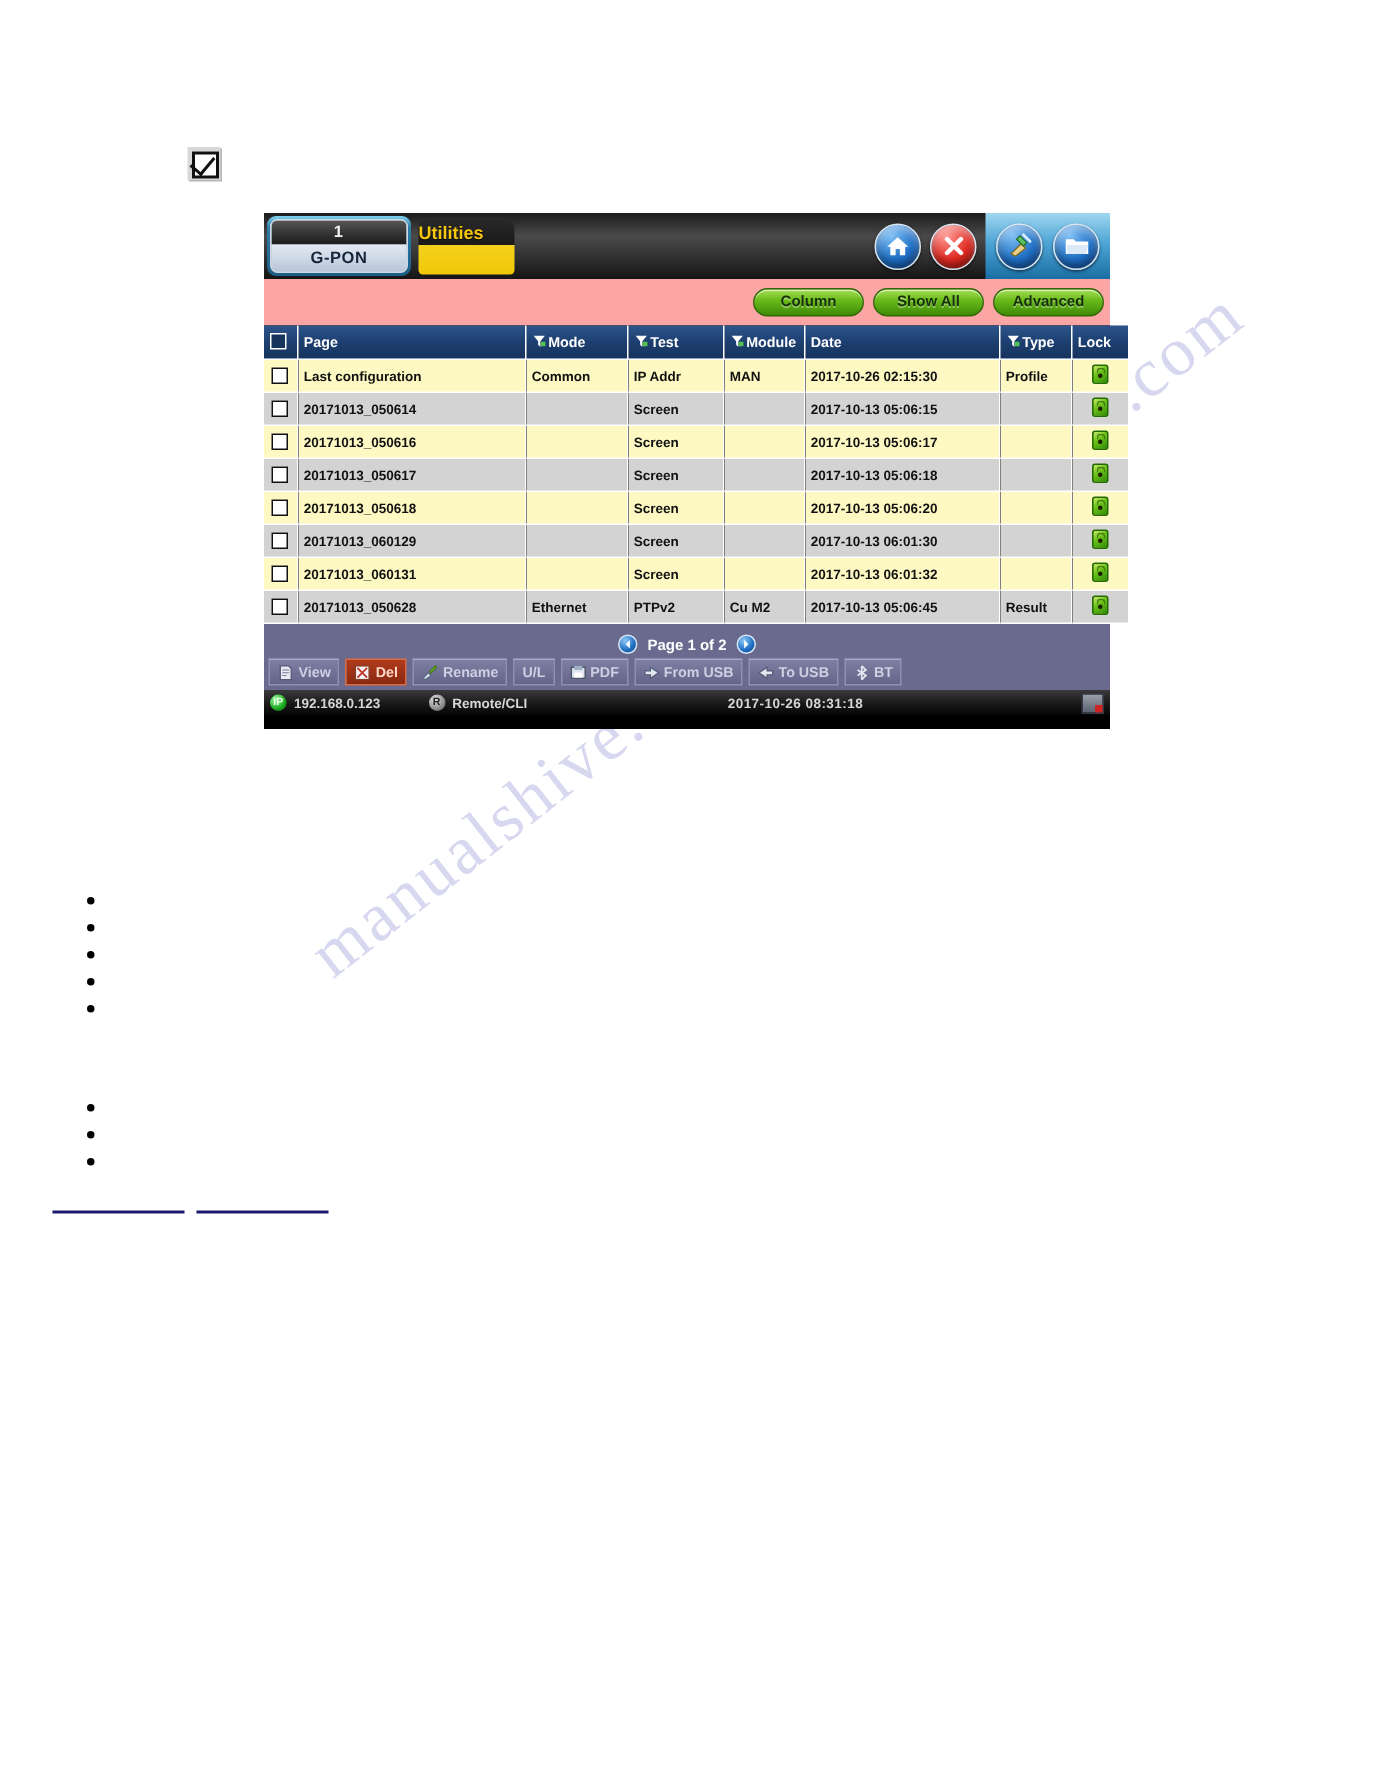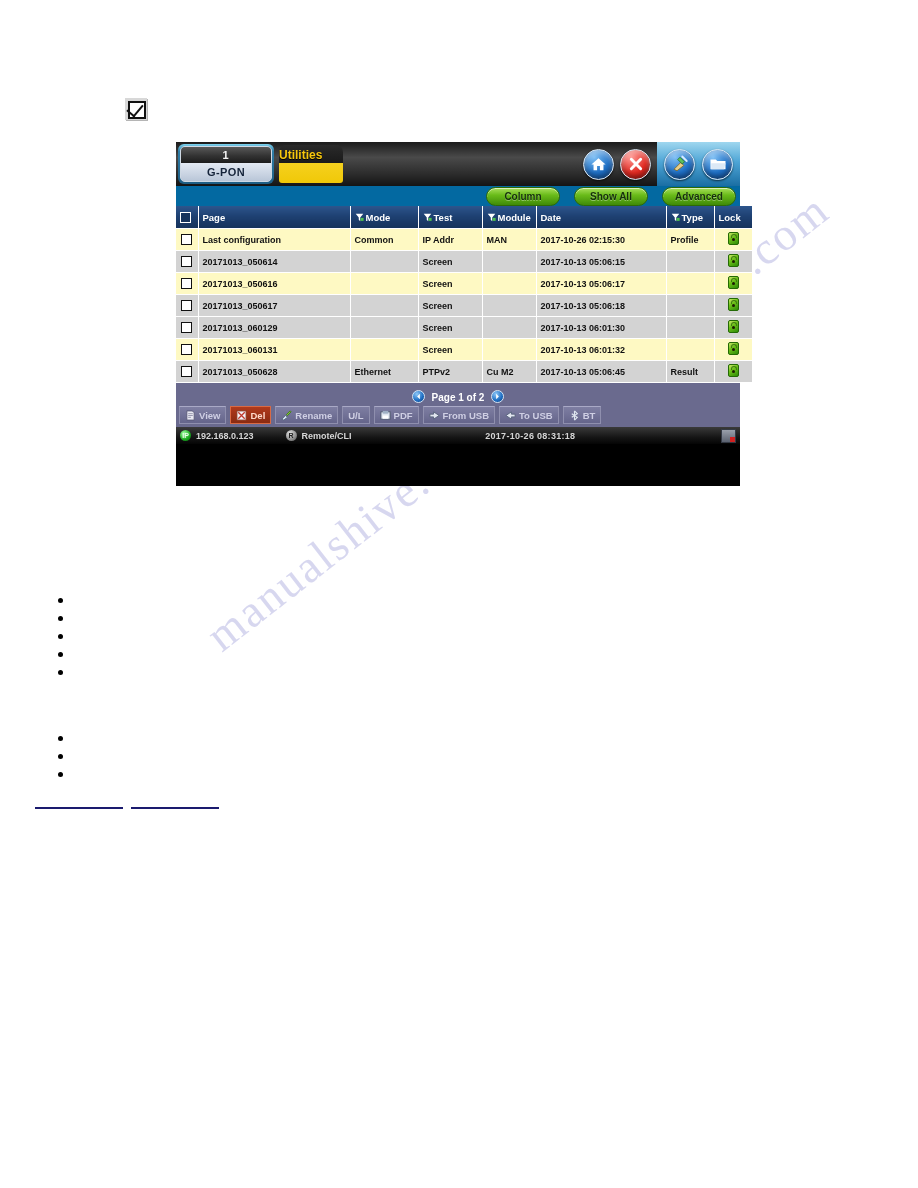--- a/index.html
+++ b/index.html
@@ -169,27 +169,27 @@
     box-shadow: 0 1px 2px rgba(0,0,0,.6), inset 0 -3px 5px rgba(0,0,0,.35), inset 0 3px 5px rgba(255,255,255,.45);
     border: 1.5px solid #d9e6f2;
     box-sizing: border-box;
   }
   .rnd-blue { background: radial-gradient(circle at 35% 25%, #7fc0f5 0%, #1f6fc4 55%, #0d3f80 100%); }
   .rnd-red  { background: radial-gradient(circle at 35% 25%, #ff9a95 0%, #e02a22 55%, #8e0f0a 100%); }
   .rnd-btn svg { display:block; }
 
   
   .actionbar {
-    height: 20px;
-    background: #0369a1;
+    height: 31px;
+    background: #fca5a5;
     display: flex;
     align-items: center;
     justify-content: flex-end;
     padding-right: 4px;
-    gap: 14px;
+    gap: 6px;
   }
   .gbtn {
     height: 19px;
     min-width: 74px;
     padding: 0 9px;
     border-radius: 10px;
     background: linear-gradient(180deg,#a8e05a 0%, #69bb19 42%, #3f8a08 100%);
     border: 1px solid #2e6a05;
     color: #15300a;
     font-weight: bold;
@@ -558,20 +558,30 @@
         <tr class="row-b">
           <td class="td-center"><span class="cb"></span></td>
           <td>20171013_050617</td>
           <td></td>
           <td>Screen</td>
           <td></td>
           <td>2017-10-13 05:06:18</td>
           <td></td>
           <td class="td-center"><span class="lock-ico"></span></td>
         </tr>
+        <tr class="row-a">
+          <td class="td-center"><span class="cb"></span></td>
+          <td>20171013_050618</td>
+          <td></td>
+          <td>Screen</td>
+          <td></td>
+          <td>2017-10-13 05:06:20</td>
+          <td></td>
+          <td class="td-center"><span class="lock-ico"></span></td>
+        </tr>
         <tr class="row-b">
           <td class="td-center"><span class="cb"></span></td>
           <td>20171013_060129</td>
           <td></td>
           <td>Screen</td>
           <td></td>
           <td>2017-10-13 06:01:30</td>
           <td></td>
           <td class="td-center"><span class="lock-ico"></span></td>
         </tr>

